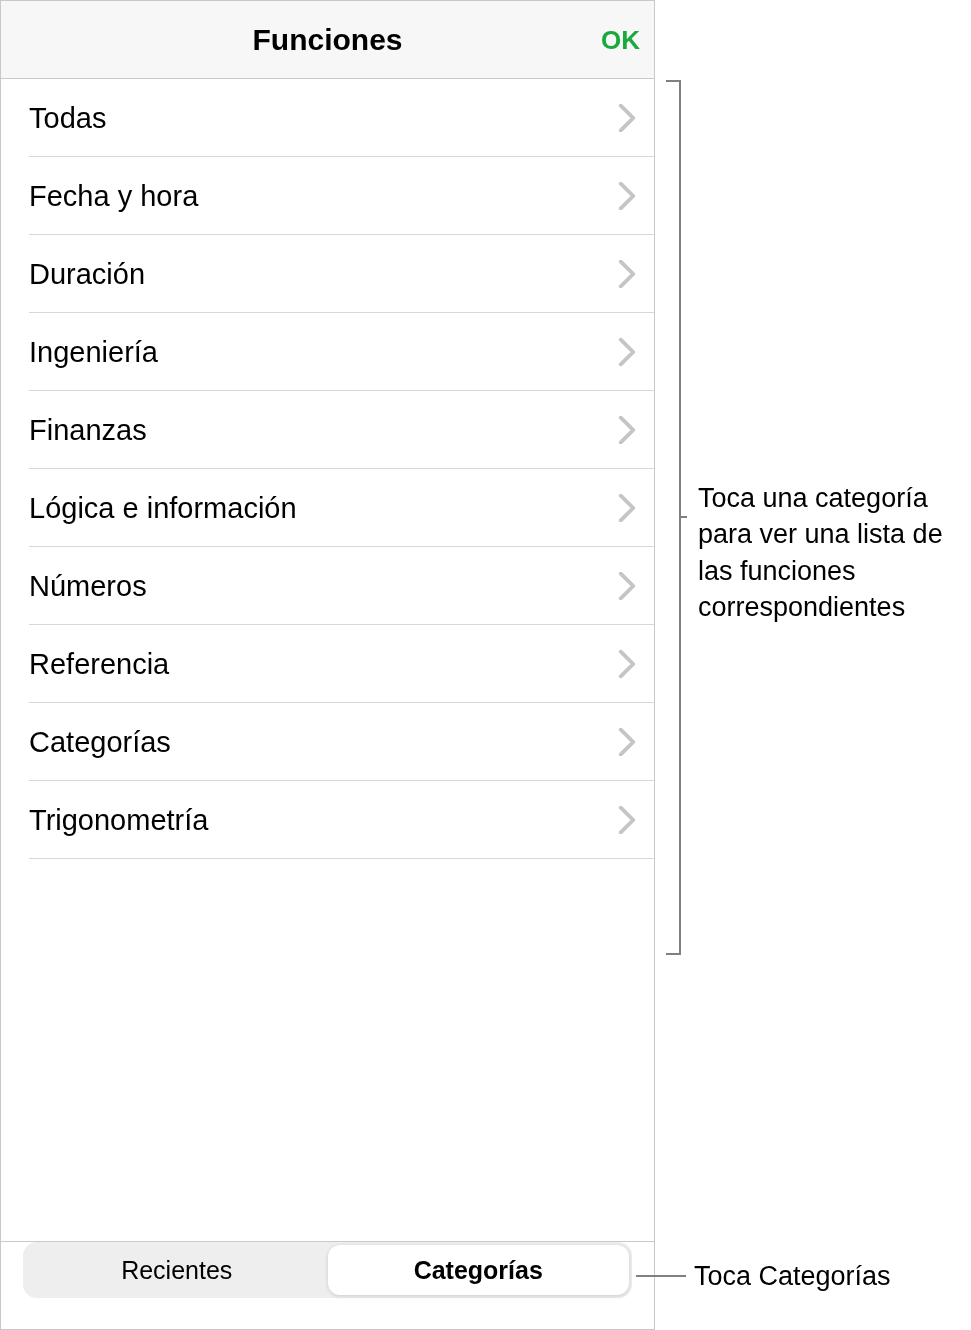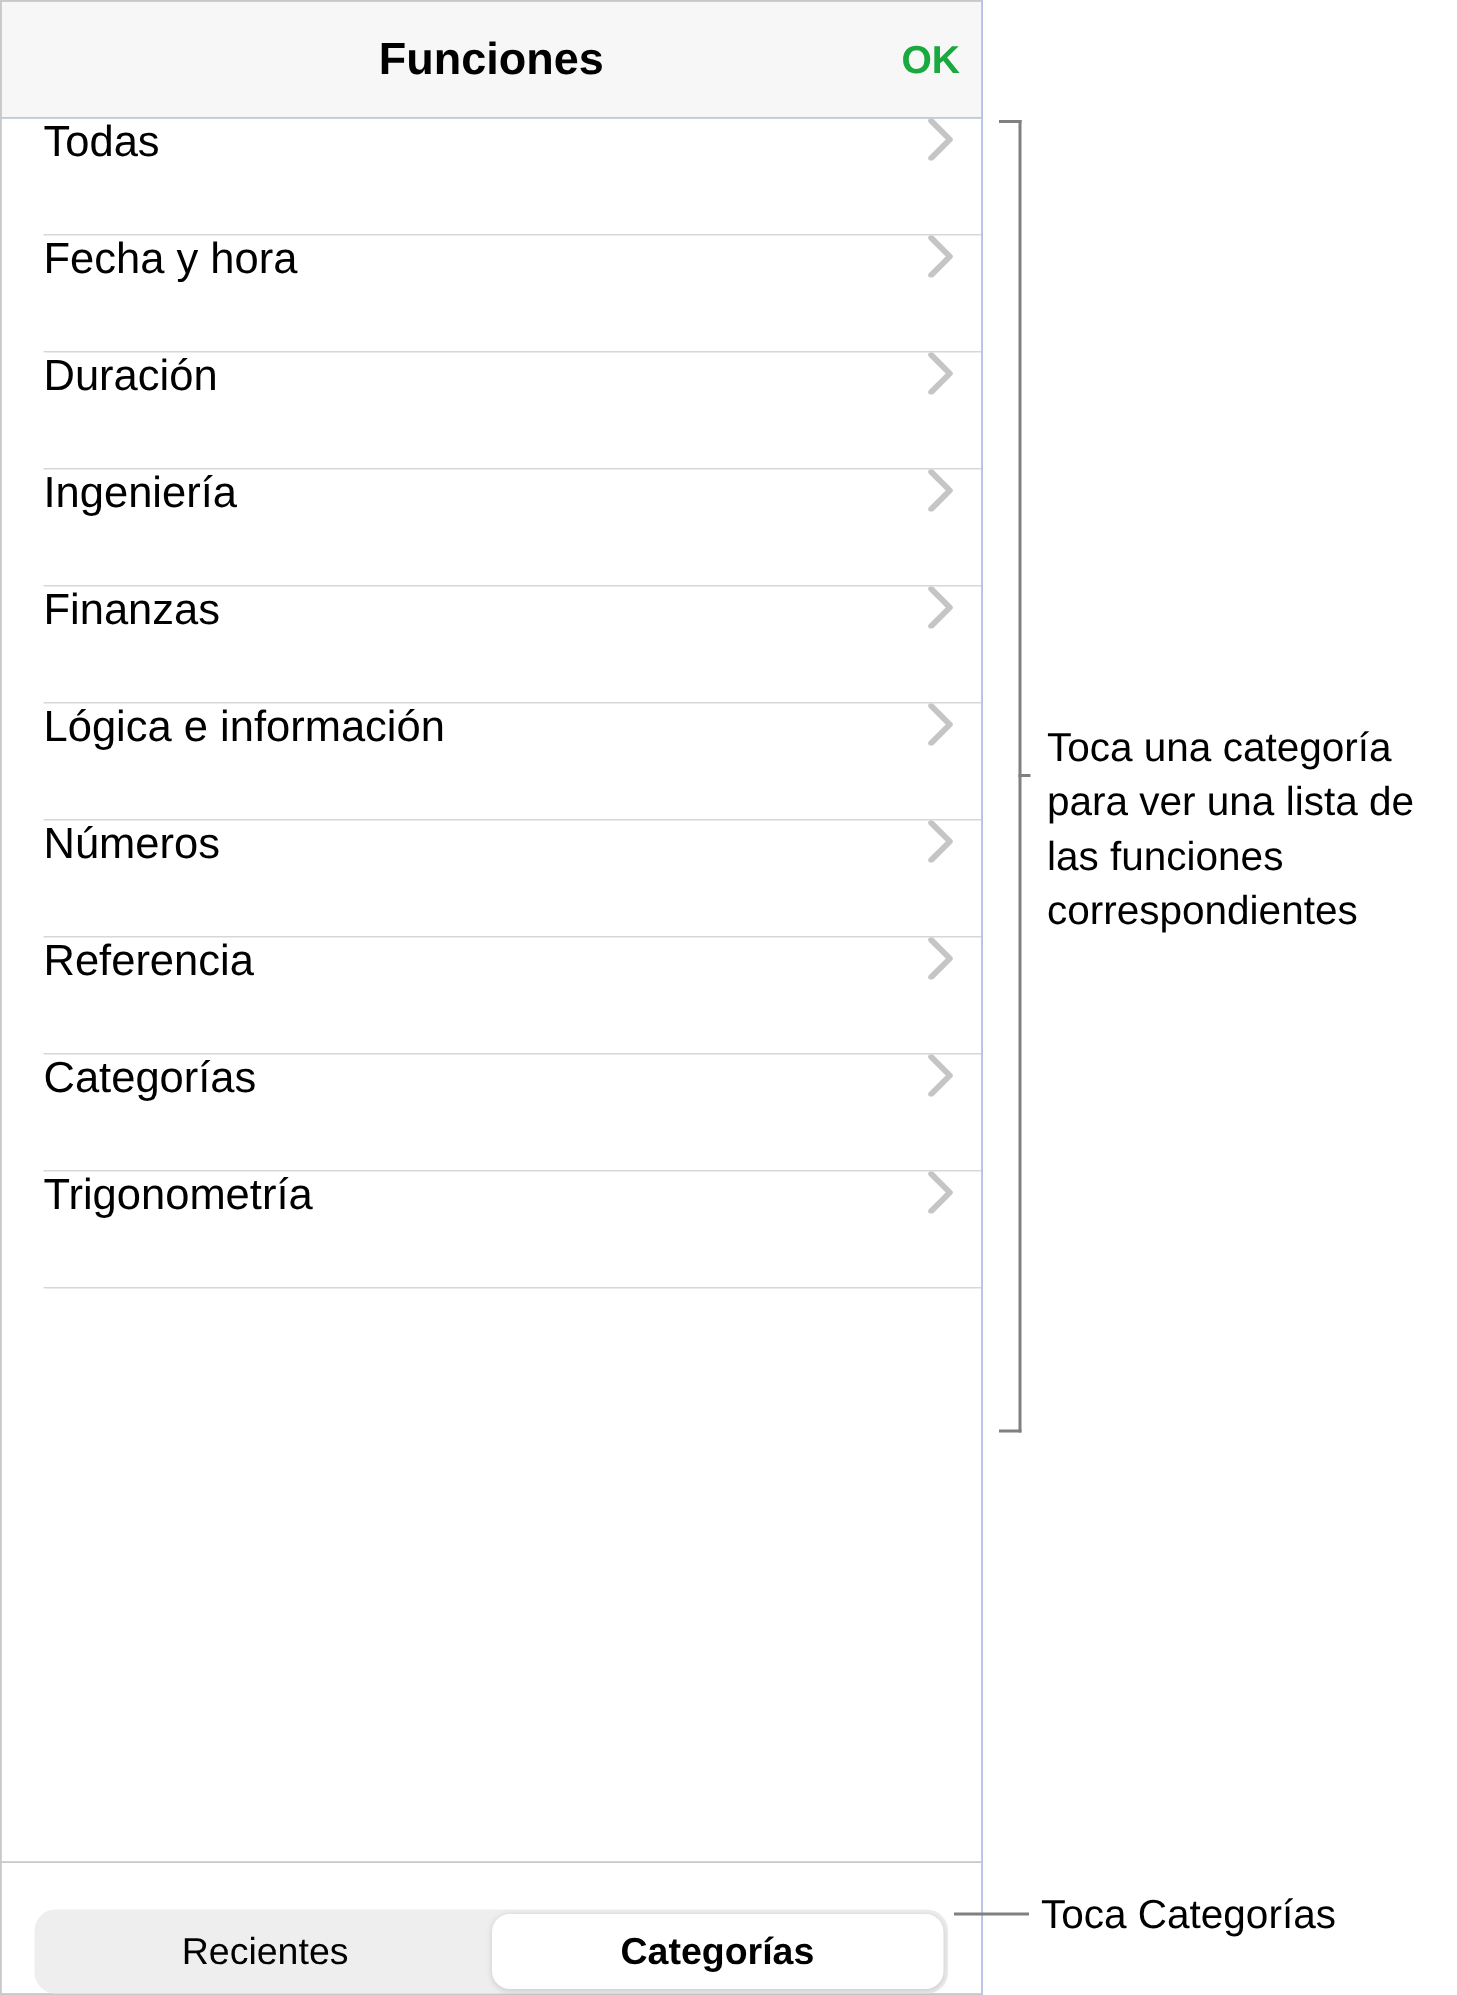--- a/index.html
+++ b/index.html
@@ -14,21 +14,21 @@
       height: 1330px;
       position: relative;
     }
     .panel {
       position: absolute;
       left: 0;
       top: 0;
       width: 655px;
       height: 1330px;
       border: 1px solid #c9c9c9;
-      background: #3b82f6;
+      background: #fca5a5;
       display: flex;
       flex-direction: column;
     }
     .header {
       height: 78px;
       background: #f7f7f7;
       border-bottom: 1px solid #c9c9c9;
       display: flex;
       align-items: center;
       justify-content: center;
@@ -49,20 +49,21 @@
       font-weight: 700;
       cursor: pointer;
     }
     .list-container {
       flex: 1;
       overflow-y: auto;
       background: #ffffff;
     }
     .list-item {
       display: flex;
+      align-items: center;
       justify-content: space-between;
       height: 78px;
       padding-left: 28px;
       padding-right: 18px;
       cursor: pointer;
       position: relative;
     }
     .list-item::after {
       content: "";
       position: absolute;
@@ -84,21 +85,21 @@
     }
     .chevron svg {
       width: 100%;
       height: 100%;
     }
     .footer {
       height: 88px;
       background: #ffffff;
       border-top: 1px solid #c9c9c9;
       display: flex;
-      align-items: flex-end;
+      align-items: flex-start;
       padding: 0 22px;
     }
     .segmented-control {
       display: flex;
       width: 100%;
       height: 56px;
       background: #eeeeef;
       border-radius: 14px;
       padding: 3px;
     }

